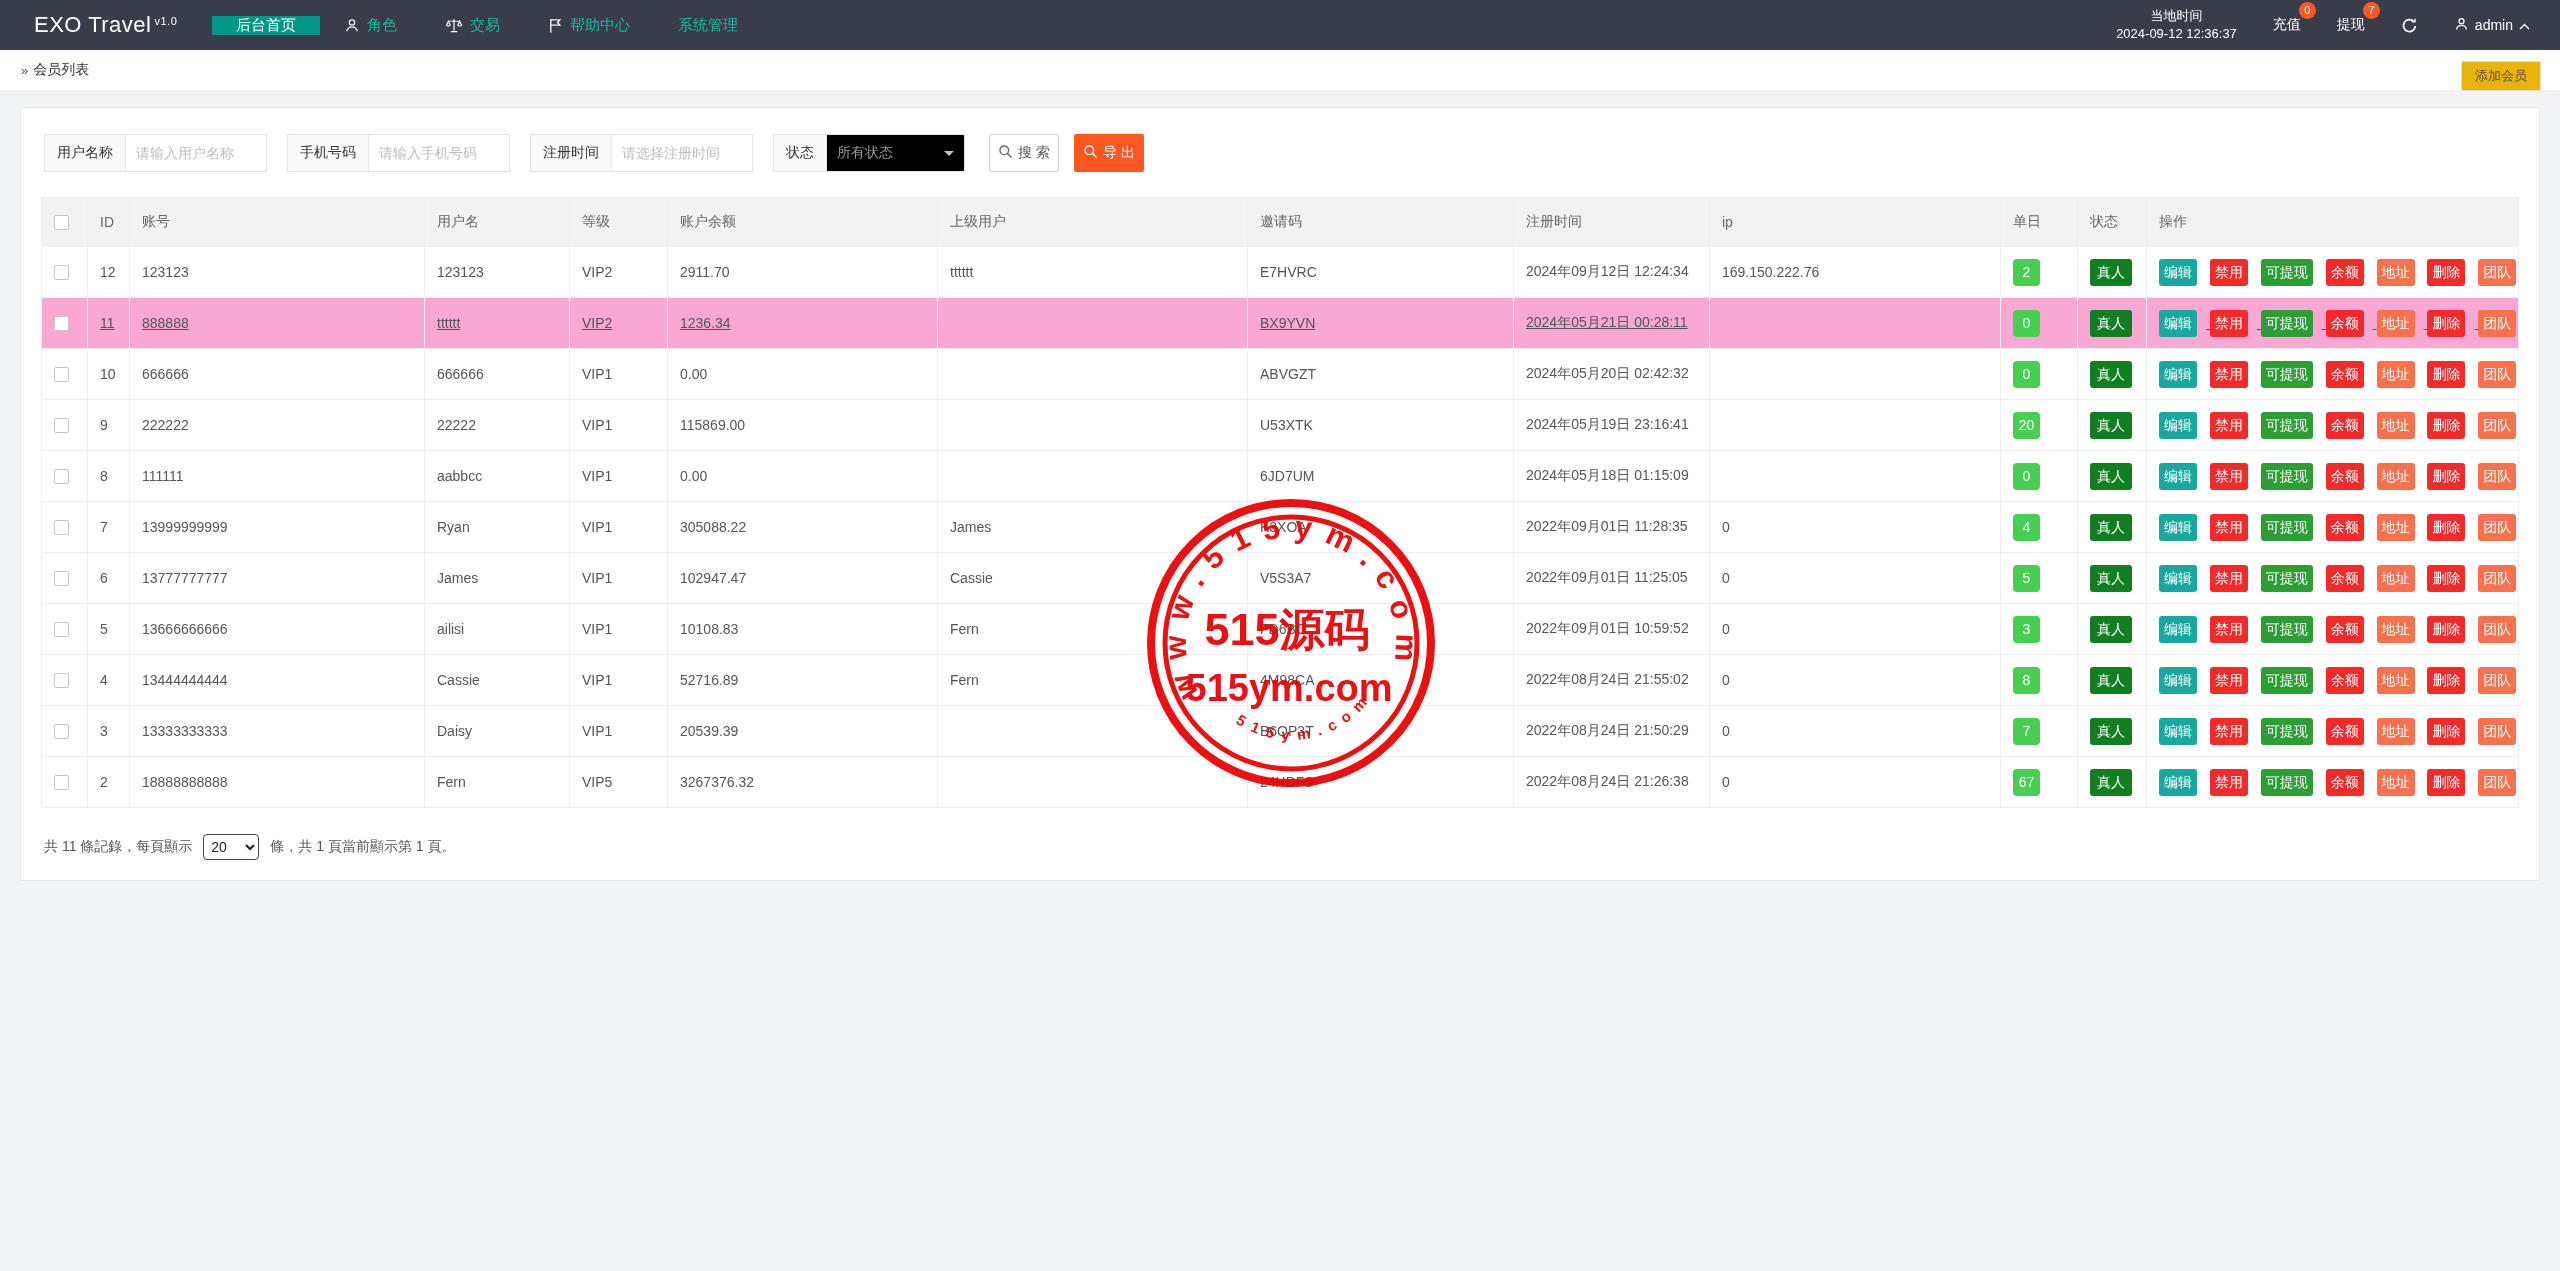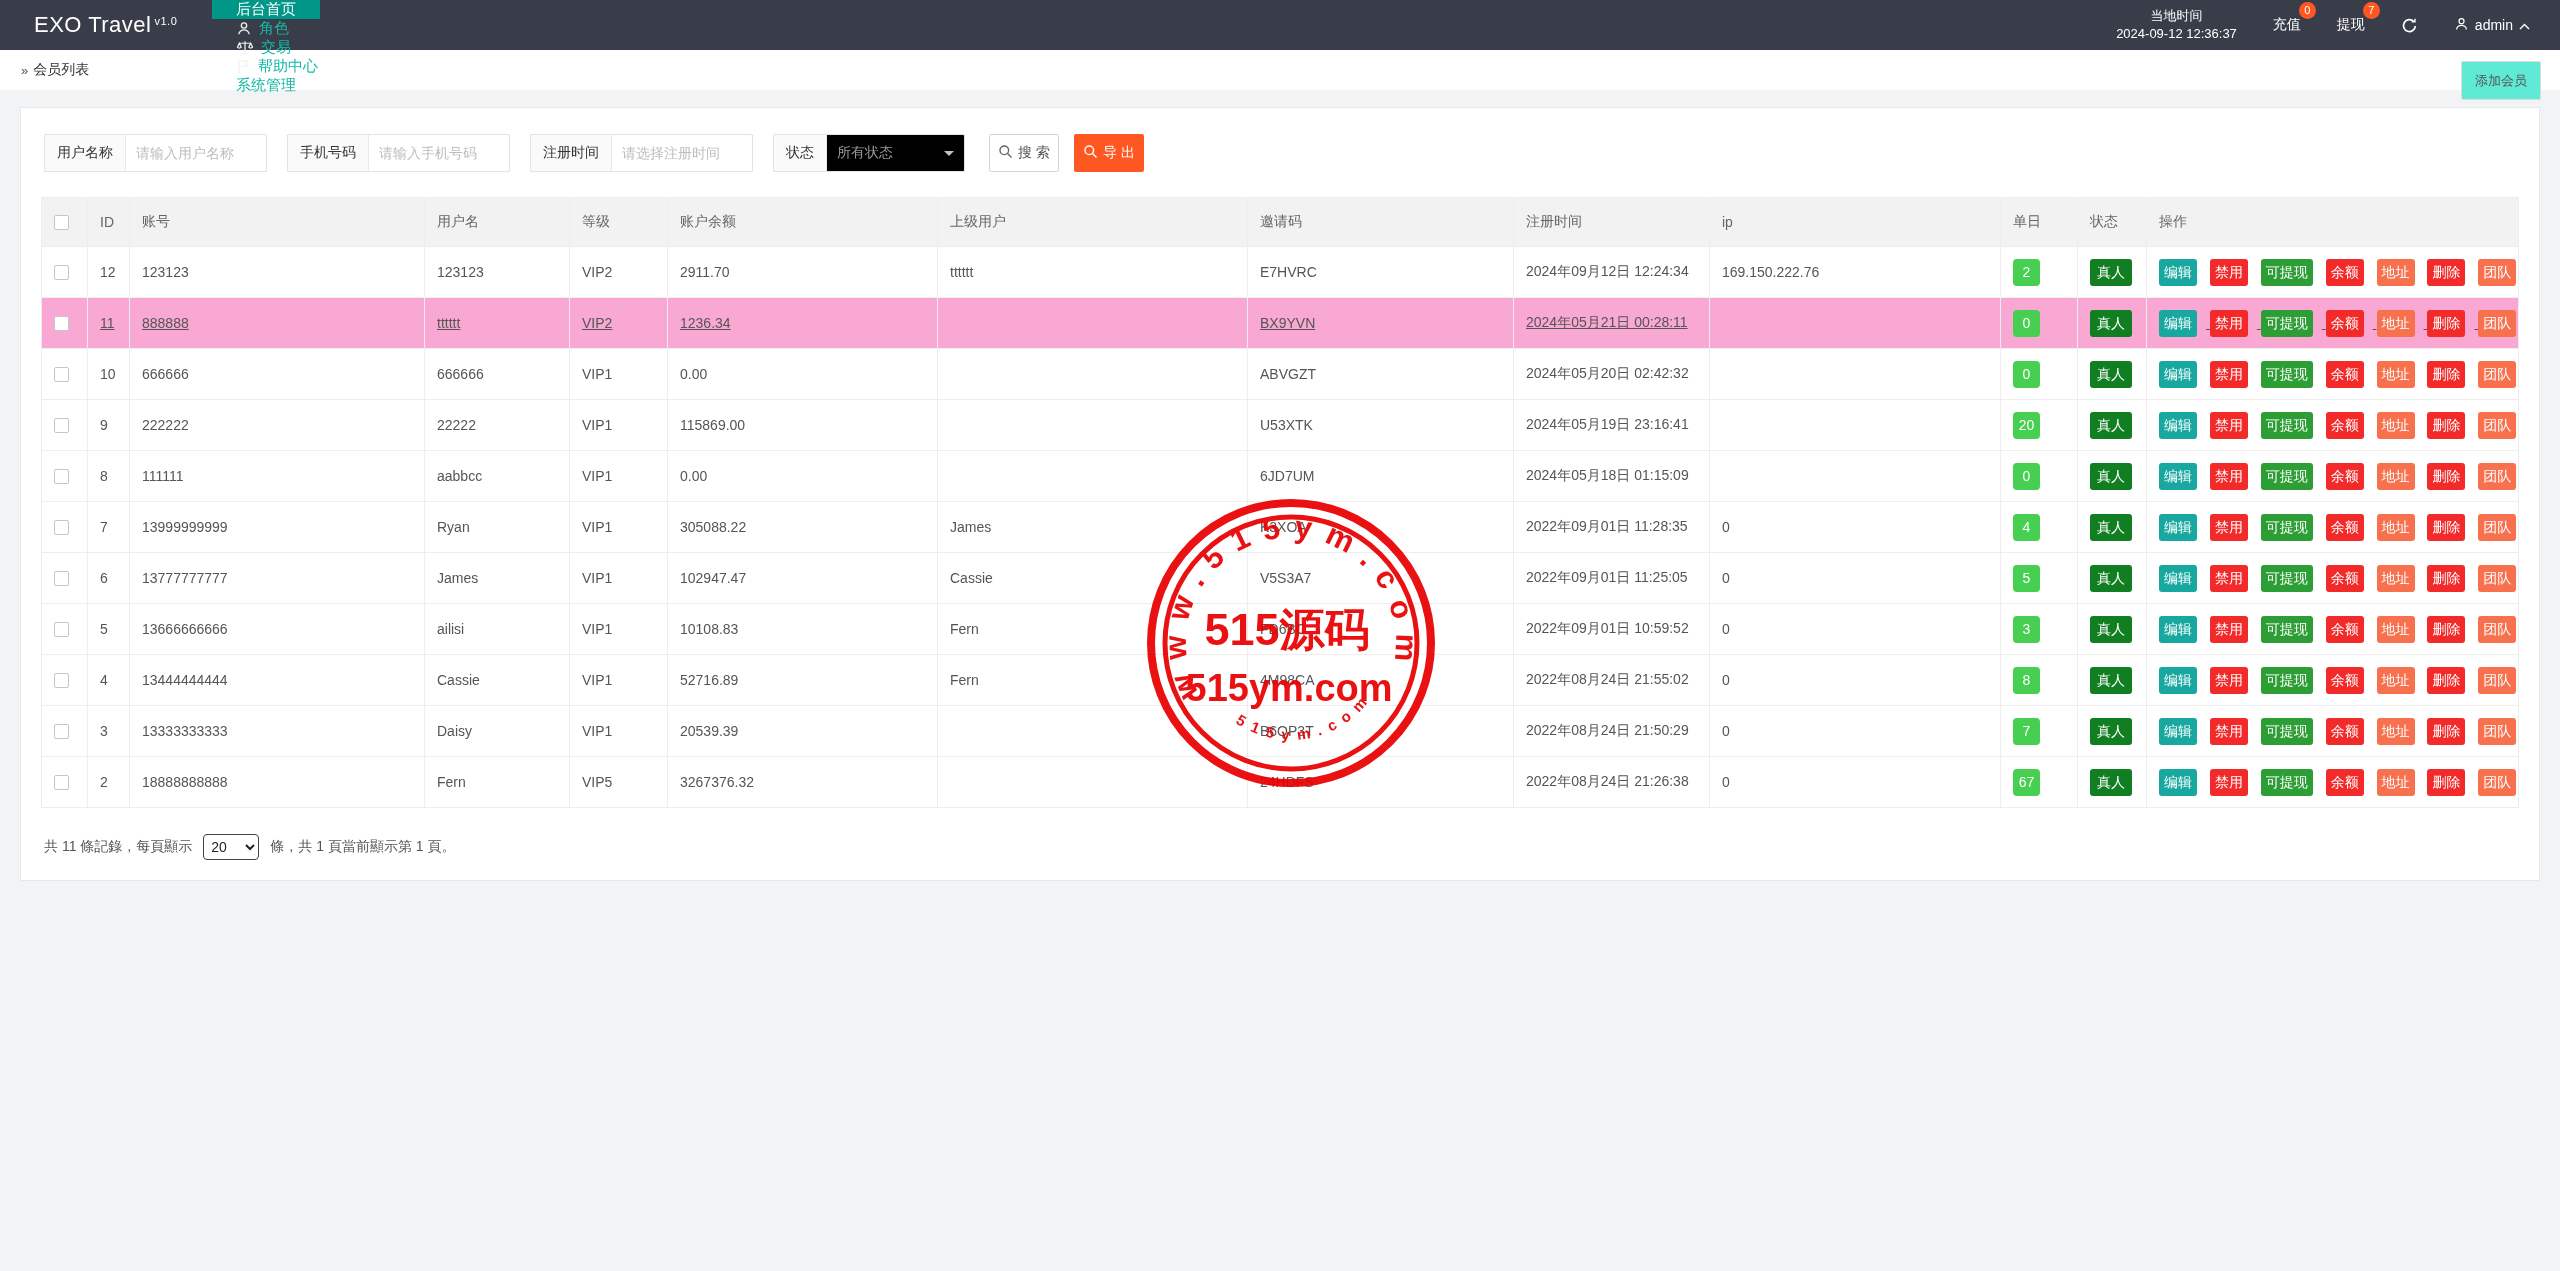--- a/index.html
+++ b/index.html
@@ -9,38 +9,38 @@
     background: #f2f3f4;
     font-size: 14px; color: #333;
     overflow: hidden;
     position: relative;
   }
 
   
   .navbar { height: 50px; background: #393D49; display: flex; align-items: stretch; color: #fff; }
   .logo { width: 212px; padding-left: 34px; display: flex; align-items: center; font-size: 22px; letter-spacing: .5px; white-space: nowrap; }
   .logo sup { font-size: 11px; margin-left: 3px; transform: translateY(-4px); }
-  .nav-items { display: flex; align-items: flex-start; flex-direction: column; }
+  .nav-items { display: flex; align-items: center; }
   .nav-item { padding: 0 24px; display: flex; align-items: center; gap: 7px; font-size: 15px; color: #14b8a6; cursor: pointer; }
   .nav-item.active { background: #009688; color: #fff; }
   .nav-item svg { display: block; }
   .nav-right { margin-left: auto; display: flex; align-items: center; padding-right: 30px; gap: 36px; }
   .time-block { text-align: center; font-size: 13px; line-height: 18px; white-space: nowrap; }
   .nav-link { position: relative; font-size: 14px; cursor: pointer; white-space: nowrap; }
   .nav-badge { position: absolute; top: -14px; right: -15px; background: #FF5722; color: #fff; font-size: 11px;
     height: 17px; min-width: 17px; line-height: 17px; border-radius: 9px; padding: 0 4px; text-align: center; }
   .refresh-btn { cursor: pointer; display: flex; align-items: center; }
   .user-block { display: flex; align-items: center; gap: 6px; font-size: 14px; cursor: pointer; }
 
   
   .crumb-bar { height: 40px; background: #fff; display: flex; align-items: center; padding: 0 21px; }
   .crumb { font-size: 14px; color: #333; display: flex; align-items: center; gap: 8px; }
   .crumb .chev { color: #555; font-size: 13px; letter-spacing: -3px; }
-  .add-btn { position: absolute; top: 61px; right: 19px; height: 39px; line-height: 28px; padding: 0 13px;
-    background: #5eead4; border: 1px solid #dcdcdc; border-radius: 2px; font-size: 13px; color: #555; cursor: pointer; z-index: 5;
+  .add-btn { position: absolute; top: 61px; right: 19px; height: 30px; line-height: 28px; padding: 0 13px;
+    background: #eab308; border: 1px solid #dcdcdc; border-radius: 2px; font-size: 13px; color: #555; cursor: pointer; z-index: 5;
     font-family: inherit; }
 
   
   .card { margin: 17px 20px 0; background: #fff; border: 1px solid #e7e7e7; padding: 0 20px 20px; position: relative; }
 
   
   .filters { display: flex; align-items: center; padding: 26px 0 0 3px; }
   .fgroup { display: flex; height: 38px; border: 1px solid #e4e4e4; background: #000000; border-radius: 2px; margin-right: 20px; }
   .flabel { padding: 0 12px; display: flex; align-items: center; font-size: 14px; color: #333; background: #fafafa; border-right: 1px solid #e9e9e9; white-space: nowrap; }
   .fgroup input { border: none; outline: none; padding: 0 10px; width: 140px; font-size: 14px; color: #666; font-family: inherit; }

